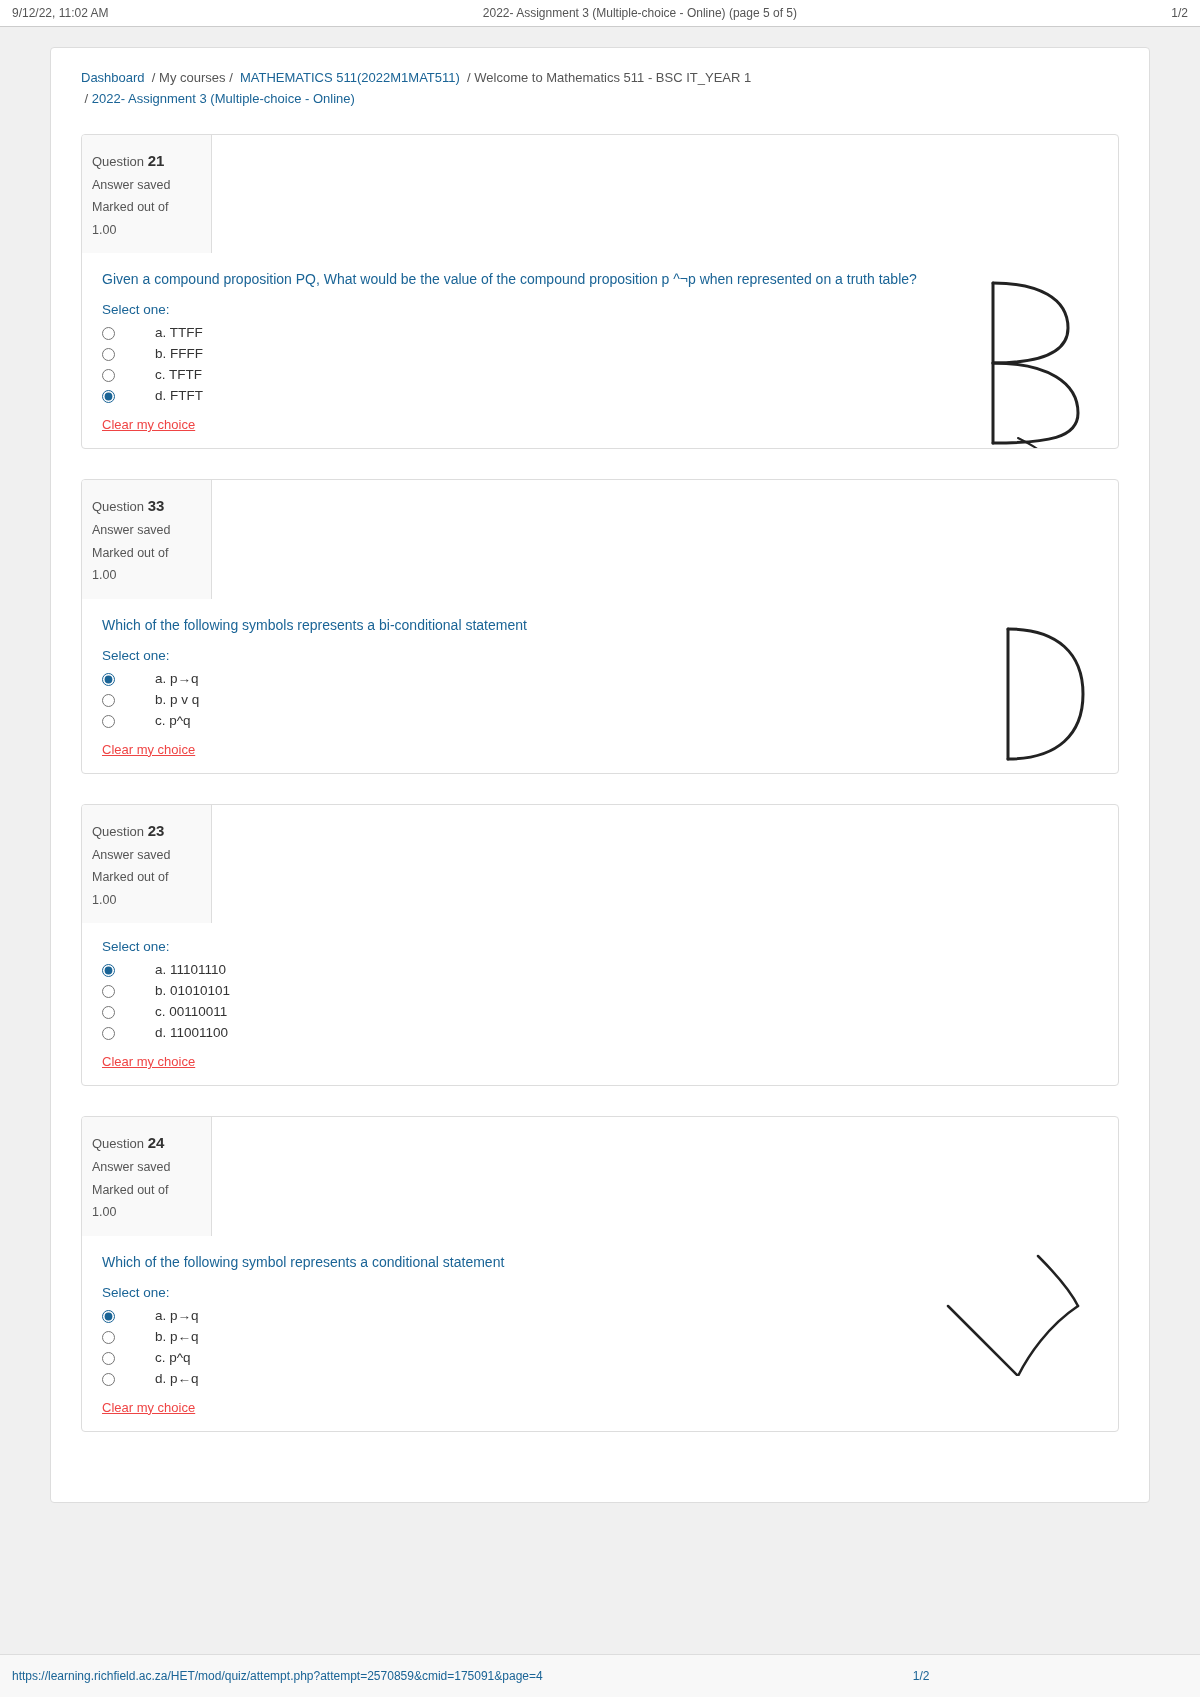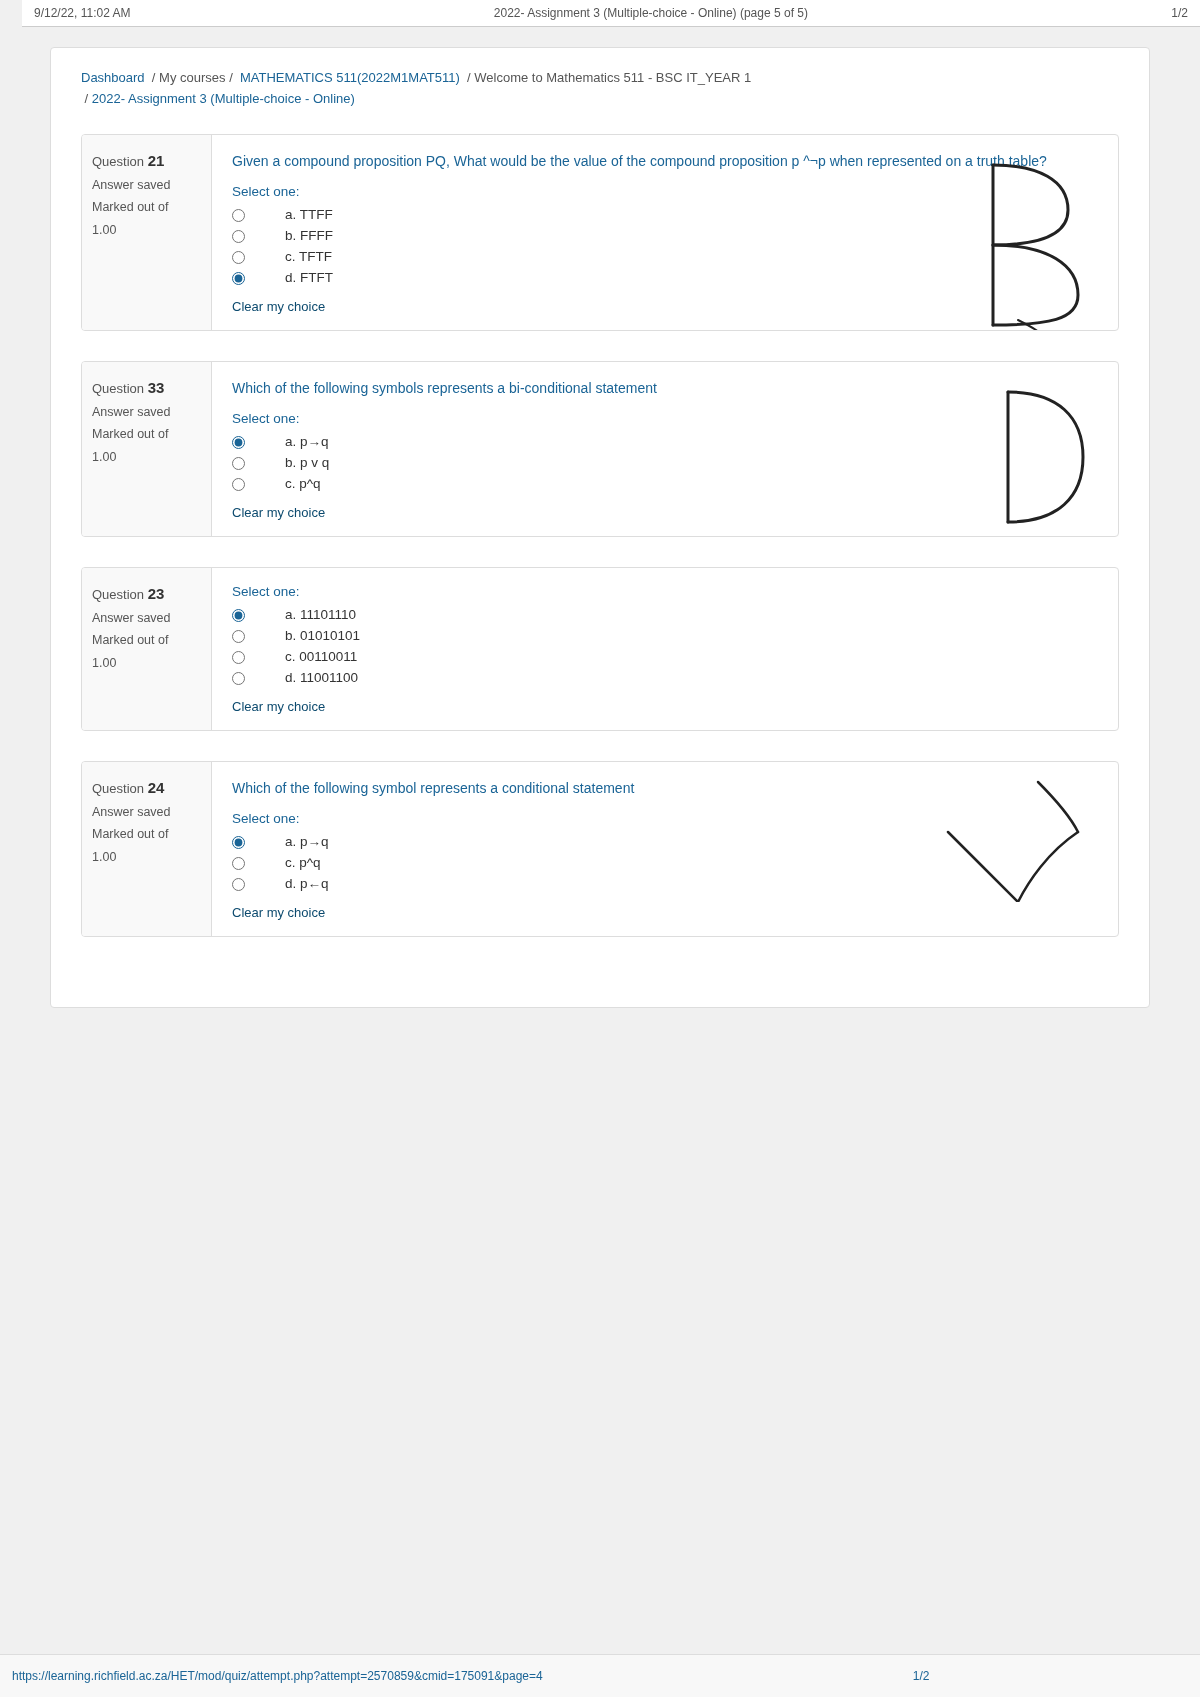--- a/index.html
+++ b/index.html
@@ -11,21 +11,20 @@
     }
     .browser-bar {
       background: #fff;
       border-bottom: 1px solid #ccc;
       padding: 6px 12px;
       font-size: 12px;
       color: #555;
       display: flex;
       justify-content: space-between;
       align-items: center;
-      margin-left: 22px;
     }
     .page-wrapper {
       max-width: 1100px;
       margin: 20px auto;
       background: #fff;
       border: 1px solid #ddd;
       border-radius: 4px;
       padding: 20px 30px 40px;
     }
     .breadcrumb {
@@ -38,20 +37,21 @@
       color: #1a6496;
       text-decoration: none;
     }
 
     .question-block {
       display: flex;
       margin-bottom: 30px;
       border: 1px solid #ddd;
       border-radius: 4px;
       overflow: hidden;
+      flex-direction: column;
     }
     .question-sidebar {
       width: 130px;
       min-width: 130px;
       background: #f9f9f9;
       border-right: 1px solid #ddd;
       padding: 12px 10px;
       font-size: 12.5px;
       color: #555;
       line-height: 1.8;
@@ -86,21 +86,22 @@
       font-size: 13.5px;
       gap: 32px;
     }
     .option-row input[type="radio"] {
       margin-right: 8px;
       accent-color: #1a6496;
     }
     .clear-link {
       display: inline-block;
       margin-top: 8px;
-      color: #0c4a6e;
+      color: #ef4444;
+      text-decoration: underline;
       font-size: 13px;
       cursor: pointer;
       background: none;
       border: none;
     }
     .drawing-area {
       position: absolute;
       right: 20px;
       top: 10px;
     }
@@ -252,20 +253,24 @@
     <div class="question-content">
       <div class="question-text">
         Which of the following symbol represents a conditional statement
       </div>
       <div class="select-one-label">Select one:</div>
       <div class="option-row">
         <input type="radio" name="q24" id="q24a" checked="" style="">
         <label for="q24a">a. p→q</label>
       </div>
       <div class="option-row">
+        <input type="radio" name="q24" id="q24b" style="">
+        <label for="q24b">b. p←q</label>
+      </div>
+      <div class="option-row">
         <input type="radio" name="q24" id="q24c" style="">
         <label for="q24c">c. p^q</label>
       </div>
       <div class="option-row">
         <input type="radio" name="q24" id="q24d" style="">
         <label for="q24d">d. p←q</label>
       </div>
       <button class="clear-link">Clear my choice</button>
 
       

